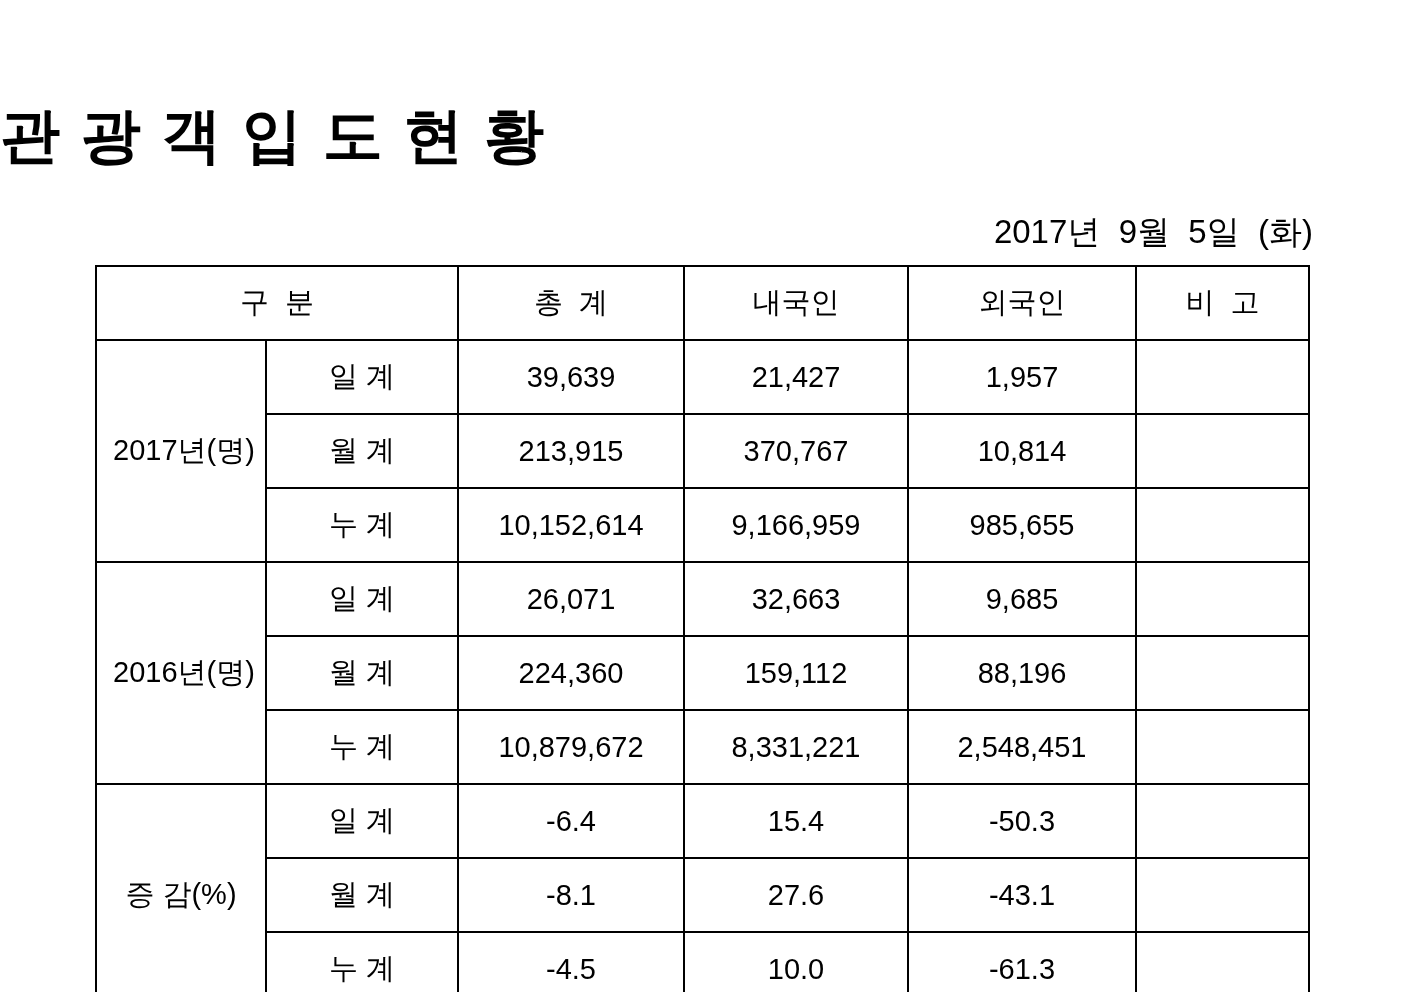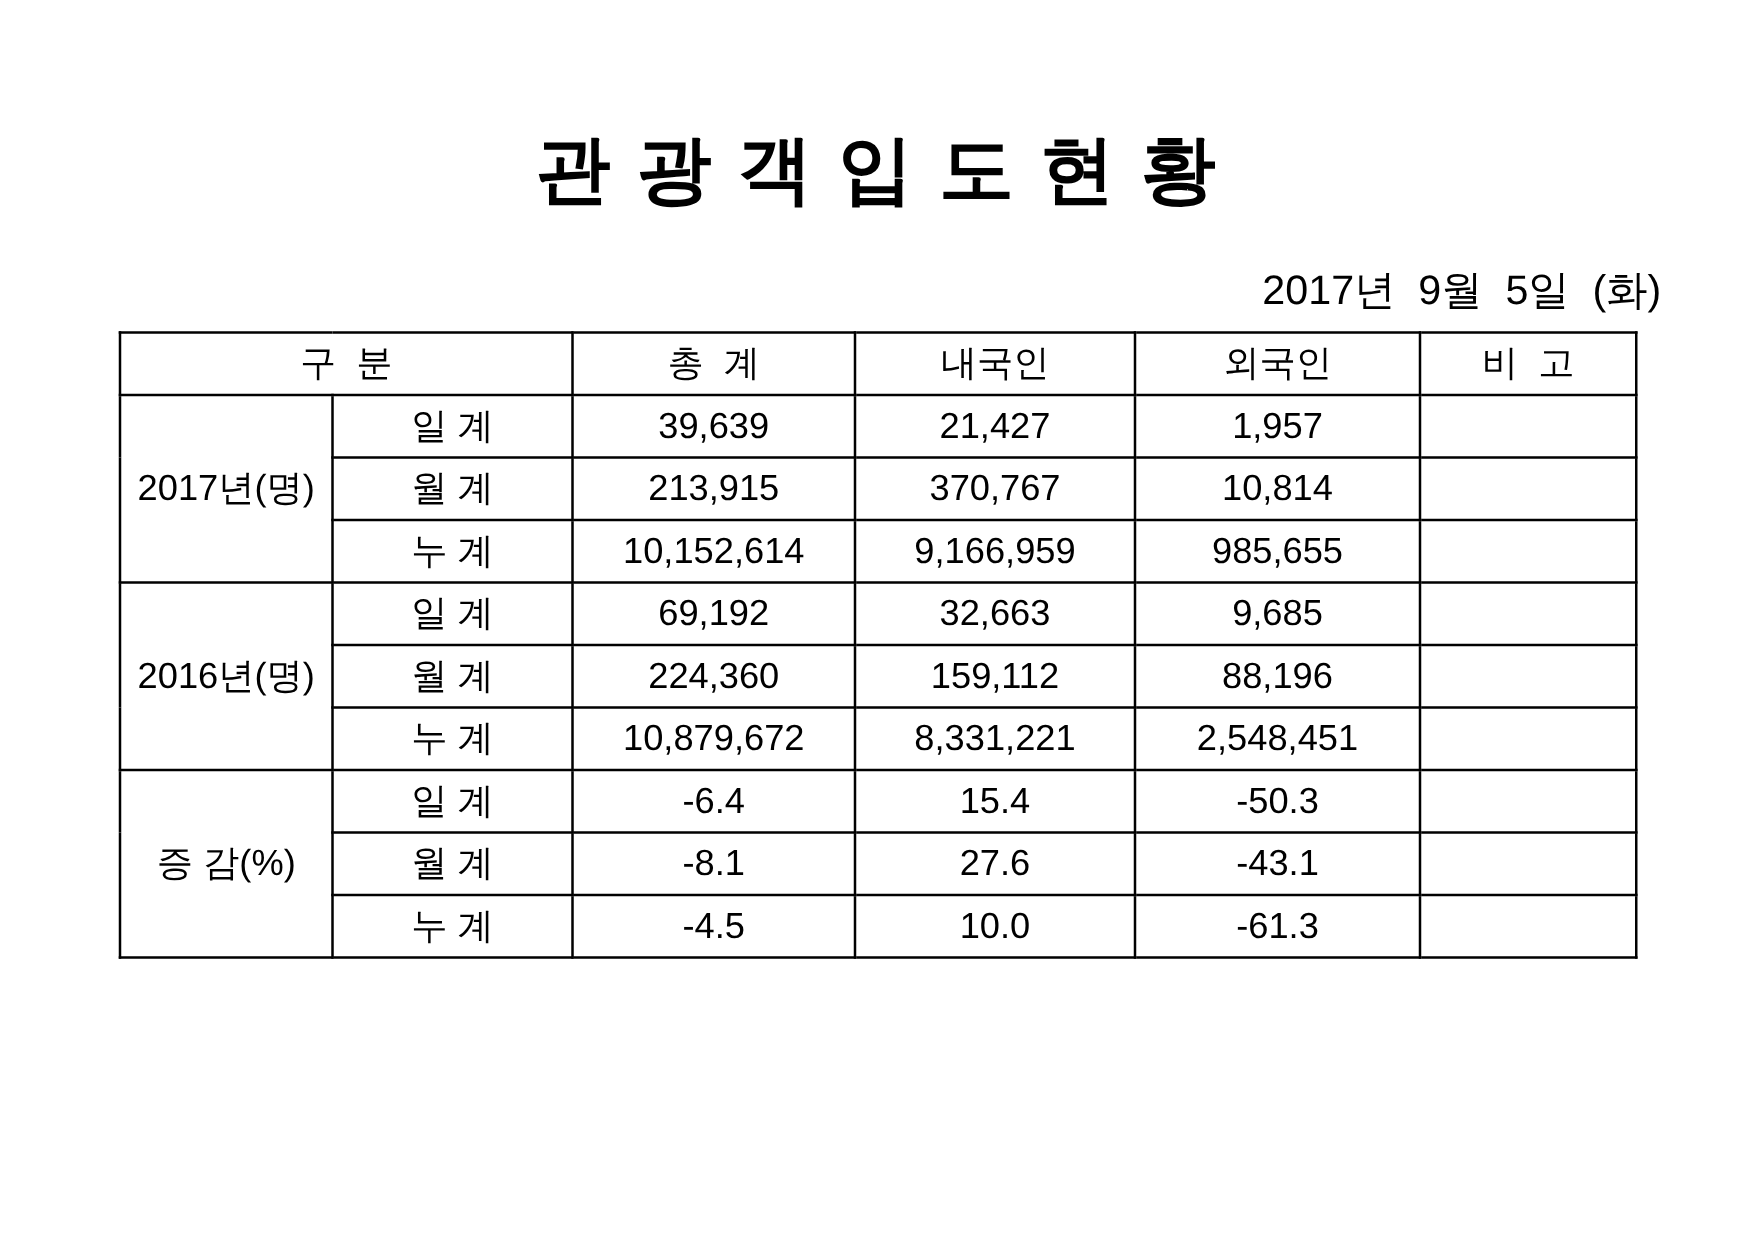--- a/index.html
+++ b/index.html
@@ -8,48 +8,47 @@
     background: #ffffff;
     font-family: "Liberation Sans", "DejaVu Sans", sans-serif;
     color: #000000;
     position: relative;
     overflow: hidden;
   }
   .page-title {
     position: absolute;
     top: 96px; left: 0;
     width: 100%;
-    text-align: center;
     font-size: 60px;
     font-weight: bold;
     letter-spacing: 2px;
     white-space: pre;
   }
   .report-date {
     position: absolute;
-    top: 210px; right: 74px;
+    top: 210px; right: 90px;
     font-size: 33px;
     font-weight: normal;
     white-space: pre;
   }
   table.doc-table {
     position: absolute;
     left: 95px; top: 265px;
     width: 1213px;
     border-collapse: collapse;
     table-layout: fixed;
   }
   .doc-table th, .doc-table td {
     border: 2px solid #000000;
     text-align: center;
     vertical-align: middle;
     font-size: 29px;
     font-weight: normal;
     white-space: pre;
-    padding: 4px;
+    padding: 16px;
   }
   .doc-table tr { height: 48.6px; }
   .doc-table tr.header-row { height: 48px; }
 </style>
 </head>
 <body>
 
 <div class="page-title">관 광 객 입 도 현 황</div>
 <div class="report-date">2017년  9월  5일  (화)</div>
 
@@ -90,21 +89,21 @@
       <td>누 계</td>
       <td>10,152,614</td>
       <td>9,166,959</td>
       <td>985,655</td>
       <td></td>
     </tr>
 
     <tr>
       <td rowspan="3">2016년(명)</td>
       <td>일 계</td>
-      <td>69,192</td>
+      <td>26,071</td>
       <td>32,663</td>
       <td>9,685</td>
       <td></td>
     </tr>
     <tr>
       <td>월 계</td>
       <td>224,360</td>
       <td>159,112</td>
       <td>88,196</td>
       <td></td>

